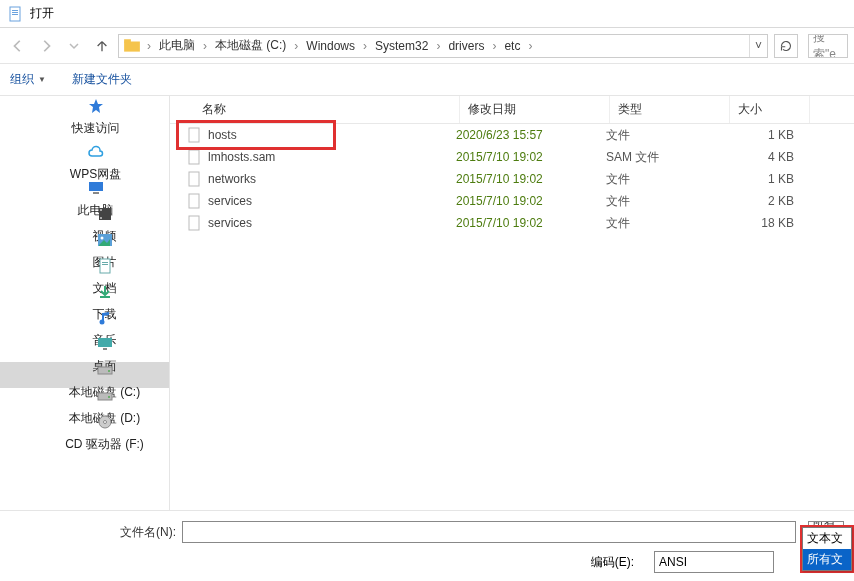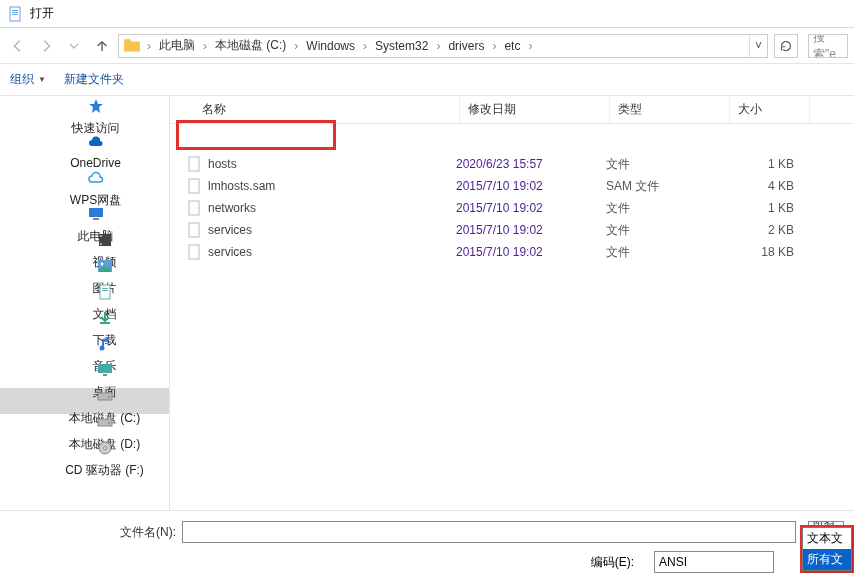--- a/index.html
+++ b/index.html
@@ -15,48 +15,48 @@
 .nav-btn.enabled { color: #555; }
 .breadcrumb-box { flex: 1; height: 24px; border: 1px solid #ccc; display: flex; align-items: center; background: #fff; min-width: 0; }
 .bc-folder-icon { width: 18px; height: 18px; margin: 0 4px; }
 .bc-seg { padding: 0 6px; height: 100%; display: flex; align-items: center; color: #333; white-space: nowrap; }
 .bc-sep { color: #888; padding: 0 2px; }
 .bc-drop { width: 18px; display:flex; align-items:center; justify-content:center; color:#555; border-left:1px solid #ddd; height:100%;}
 .refresh-btn { width: 24px; height: 24px; border: 1px solid #ccc; display:flex; align-items:center; justify-content:center; background:#fff; color:#555; margin-left:2px;}
 .search-box { width: 40px; height: 24px; border: 1px solid #ccc; margin-left: 6px; padding: 0 4px; color: #888; overflow: hidden; display:flex; align-items:center;}
 
 
-.toolbar { height: 32px; display:flex; align-items:center; padding: 0 10px; gap: 18px; border-bottom: 1px solid #e5e5e5; color: #1a5fb4; }
+.toolbar { height: 32px; display:flex; align-items:center; padding: 0 10px; gap: 26px; border-bottom: 1px solid #e5e5e5; color: #1a5fb4; }
 .tb-item { display:flex; align-items:center; gap:4px; color:#15509e; }
 .tb-item .drop { font-size: 8px; color:#555;}
 
 
 .main { display:flex; height: 420px; }
 .sidebar { width: 170px; border-right: 1px solid #e5e5e5; overflow-y: auto; position: relative; padding-top: 2px;}
 .sidebar::-webkit-scrollbar { width: 16px; }
 .sidebar::-webkit-scrollbar-track { background: #f0f0f0; }
 .sidebar::-webkit-scrollbar-thumb { background: #c0c0c0; }
 .sb-item { height: 26px; display:flex; align-items:center; padding-left: 22px; gap: 6px; color:#222;flex-direction:column; }
 .sb-item.child { padding-left: 40px; }
 .sb-item.selected { background: #d8d8d8; }
 .sb-icon { width: 16px; height: 16px; display:flex; align-items:center; justify-content:center; }
 
-.filelist { flex:1; display:flex; flex-direction:column;gap:29px; }
+.filelist { flex:1; display:flex; flex-direction:column; }
 .fl-header { height: 28px; display:flex; align-items:center; border-bottom: 1px solid #e8e8e8; color:#333; position:relative;}
 .col { padding-left: 8px; }
 .col-name { width: 290px; padding-left: 32px;}
 .col-date { width: 150px; }
 .col-type { width: 120px; }
 .col-size { width: 80px; text-align: right; padding-right: 12px;}
 .fl-header .col { border-right: 1px solid #eee; height: 100%; display:flex; align-items:center;}
 .fl-rows { flex:1; }
 .fl-row { height: 22px; display:flex; align-items:center; color:#444; }
 .fl-row .file-icon { width:16px; height:16px; margin-left: 16px; margin-right: 6px; }
 .fl-row .name { width: 248px; }
-.fl-row .date { width: 150px; color:#4c1d95;}
+.fl-row .date { width: 150px; color:#4d7c0f;}
 .fl-row .type { width: 120px; color:#555;}
 .fl-row .size { width: 80px; text-align:right; padding-right: 12px; color:#555;}
 
 .highlight-box { position:absolute; border: 3px solid #e03030; pointer-events:none; }
 
 
 .bottom { position:absolute; bottom:0; left:0; right:0; border-top: 1px solid #e5e5e5; background:#fff; padding: 8px 10px 6px 10px; }
 .row-b { display:flex; align-items:center; height: 26px; gap: 6px; }
 .row-b label { color:#333; white-space:nowrap;}
 .fn-input { flex:1; height: 22px; border:1px solid #888; padding: 0 4px; background:#fff; }
@@ -152,28 +152,20 @@
   <div class="sidebar" id="sidebar">
       <div class="sb-item">
         <span class="sb-icon">
           <svg width="16" height="16" viewBox="0 0 16 16">
             <polygon points="8,1 10,6 15,6 11,9 12,15 8,12 4,15 5,9 1,6 6,6" fill="#2f7bd9"></polygon>
           </svg>
         </span>
         <span>快速访问</span>
       </div>
       <div style="height: 10px;"></div>
-      <div class="sb-item">
-        <span class="sb-icon">
-          <svg width="16" height="16" viewBox="0 0 16 16">
-            <path d="M4 12a3 3 0 010-6 4 4 0 018 1 2.5 2.5 0 010 5H4z" fill="#0a64c8"></path>
-          </svg>
-        </span>
-        <span>OneDrive</span>
-      </div>
       <div style="height: 10px;"></div>
       <div class="sb-item">
         <span class="sb-icon">
           <svg width="16" height="16" viewBox="0 0 16 16">
             <path d="M4 12a3 3 0 010-6 4 4 0 018 1 2.5 2.5 0 010 5H4z" fill="none" stroke="#2f9fe0" stroke-width="1.5"></path>
           </svg>
         </span>
         <span>WPS网盘</span>
       </div>
       <div style="height: 10px;"></div>

